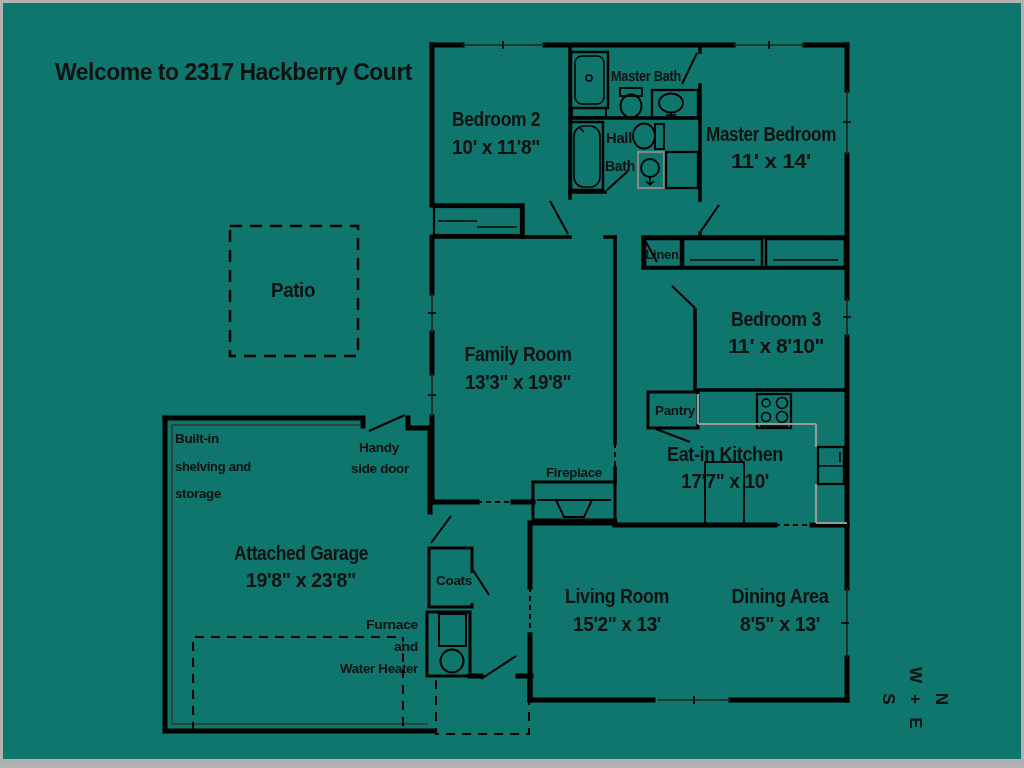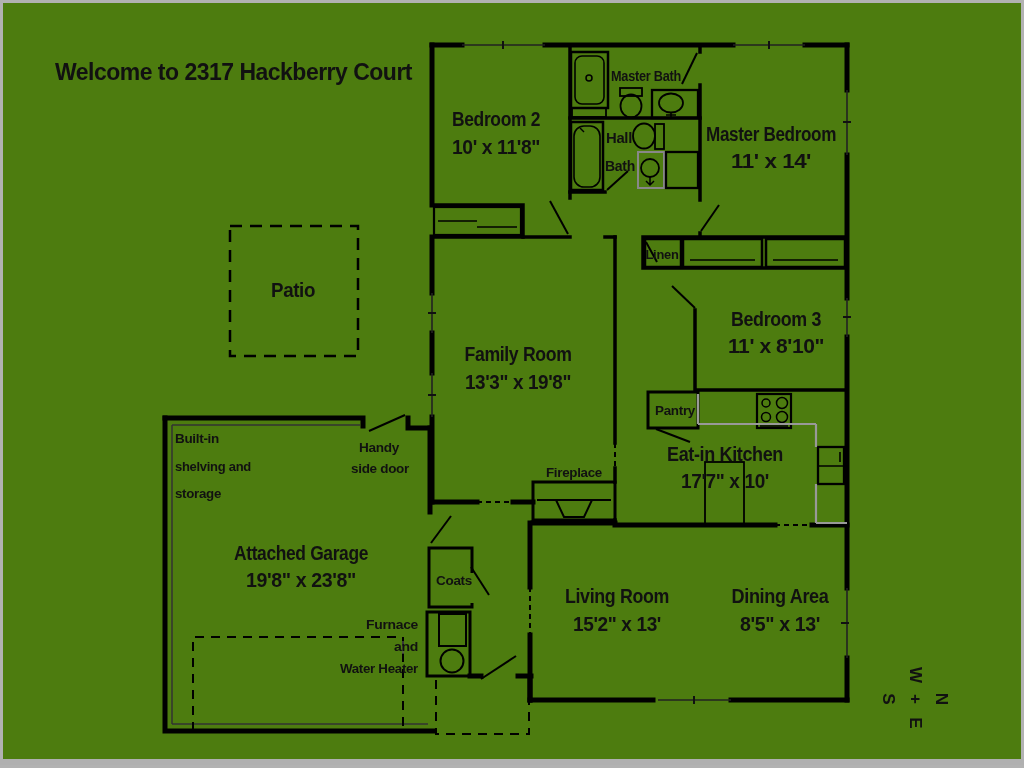--- a/index.html
+++ b/index.html
@@ -1,16 +1,16 @@
 <!DOCTYPE html>
 <html><head>
 <meta charset="utf-8">
 <style>
   html,body{margin:0;padding:0;background:#ffffff;}
-  .stage{position:relative;width:1024px;height:768px;background:#4d7c0f;overflow:hidden;}
+  .stage{position:relative;width:1024px;height:768px;background:#0f766e;overflow:hidden;}
   svg{display:block;}
   text{font-family:"Liberation Sans","DejaVu Sans",sans-serif;font-weight:bold;fill:#111;}
   .t-title{font-size:23px;letter-spacing:-0.5px;}
   .t-room{font-size:20px;letter-spacing:-0.4px;}
   .t-mid{font-size:15px;letter-spacing:-0.3px;}
   .t-small{font-size:13.5px;letter-spacing:-0.3px;}
   .t-compass{font-size:17px;}
 </style>
 </head>
 <body>

